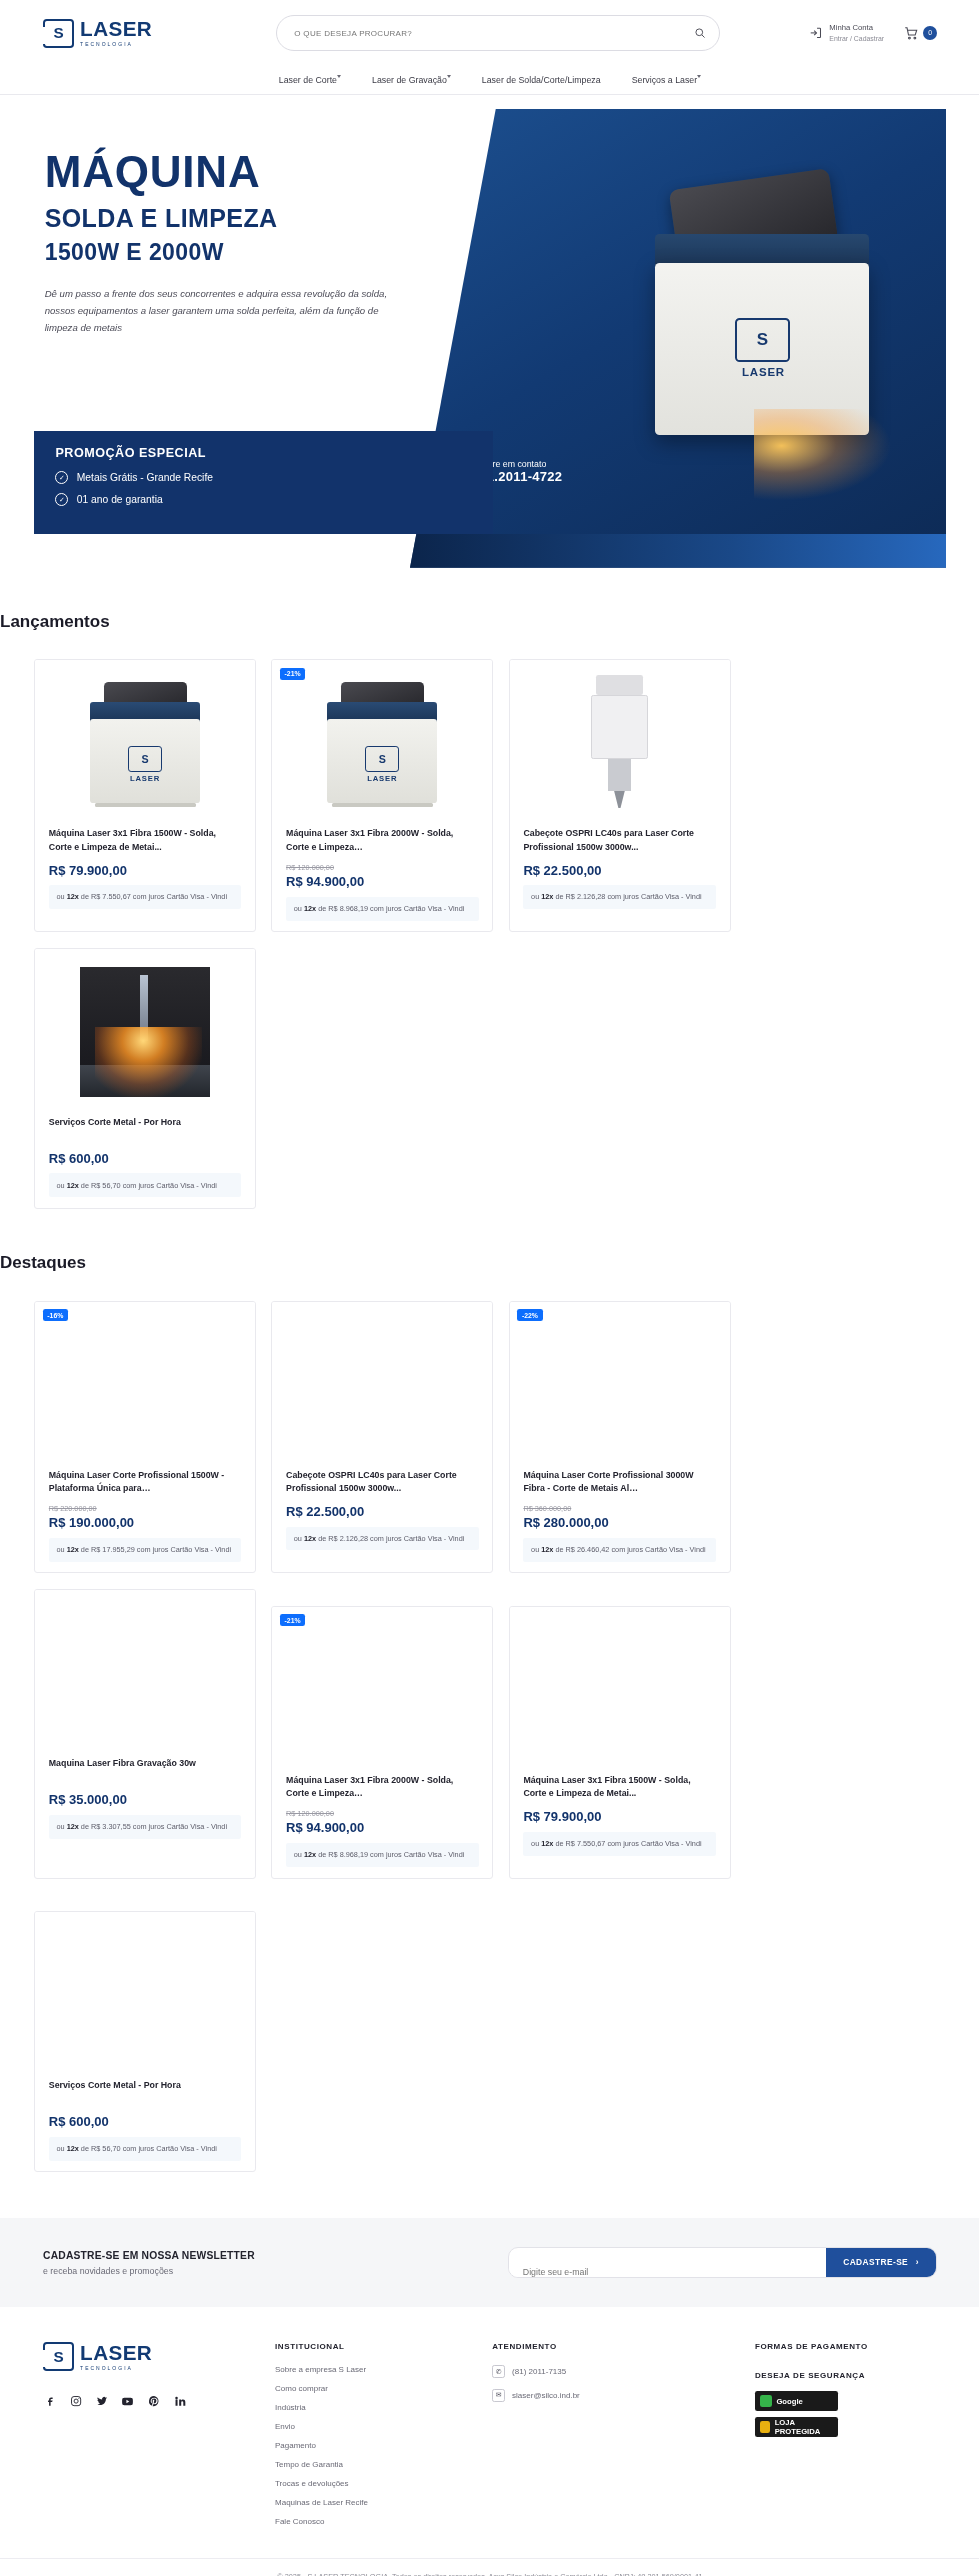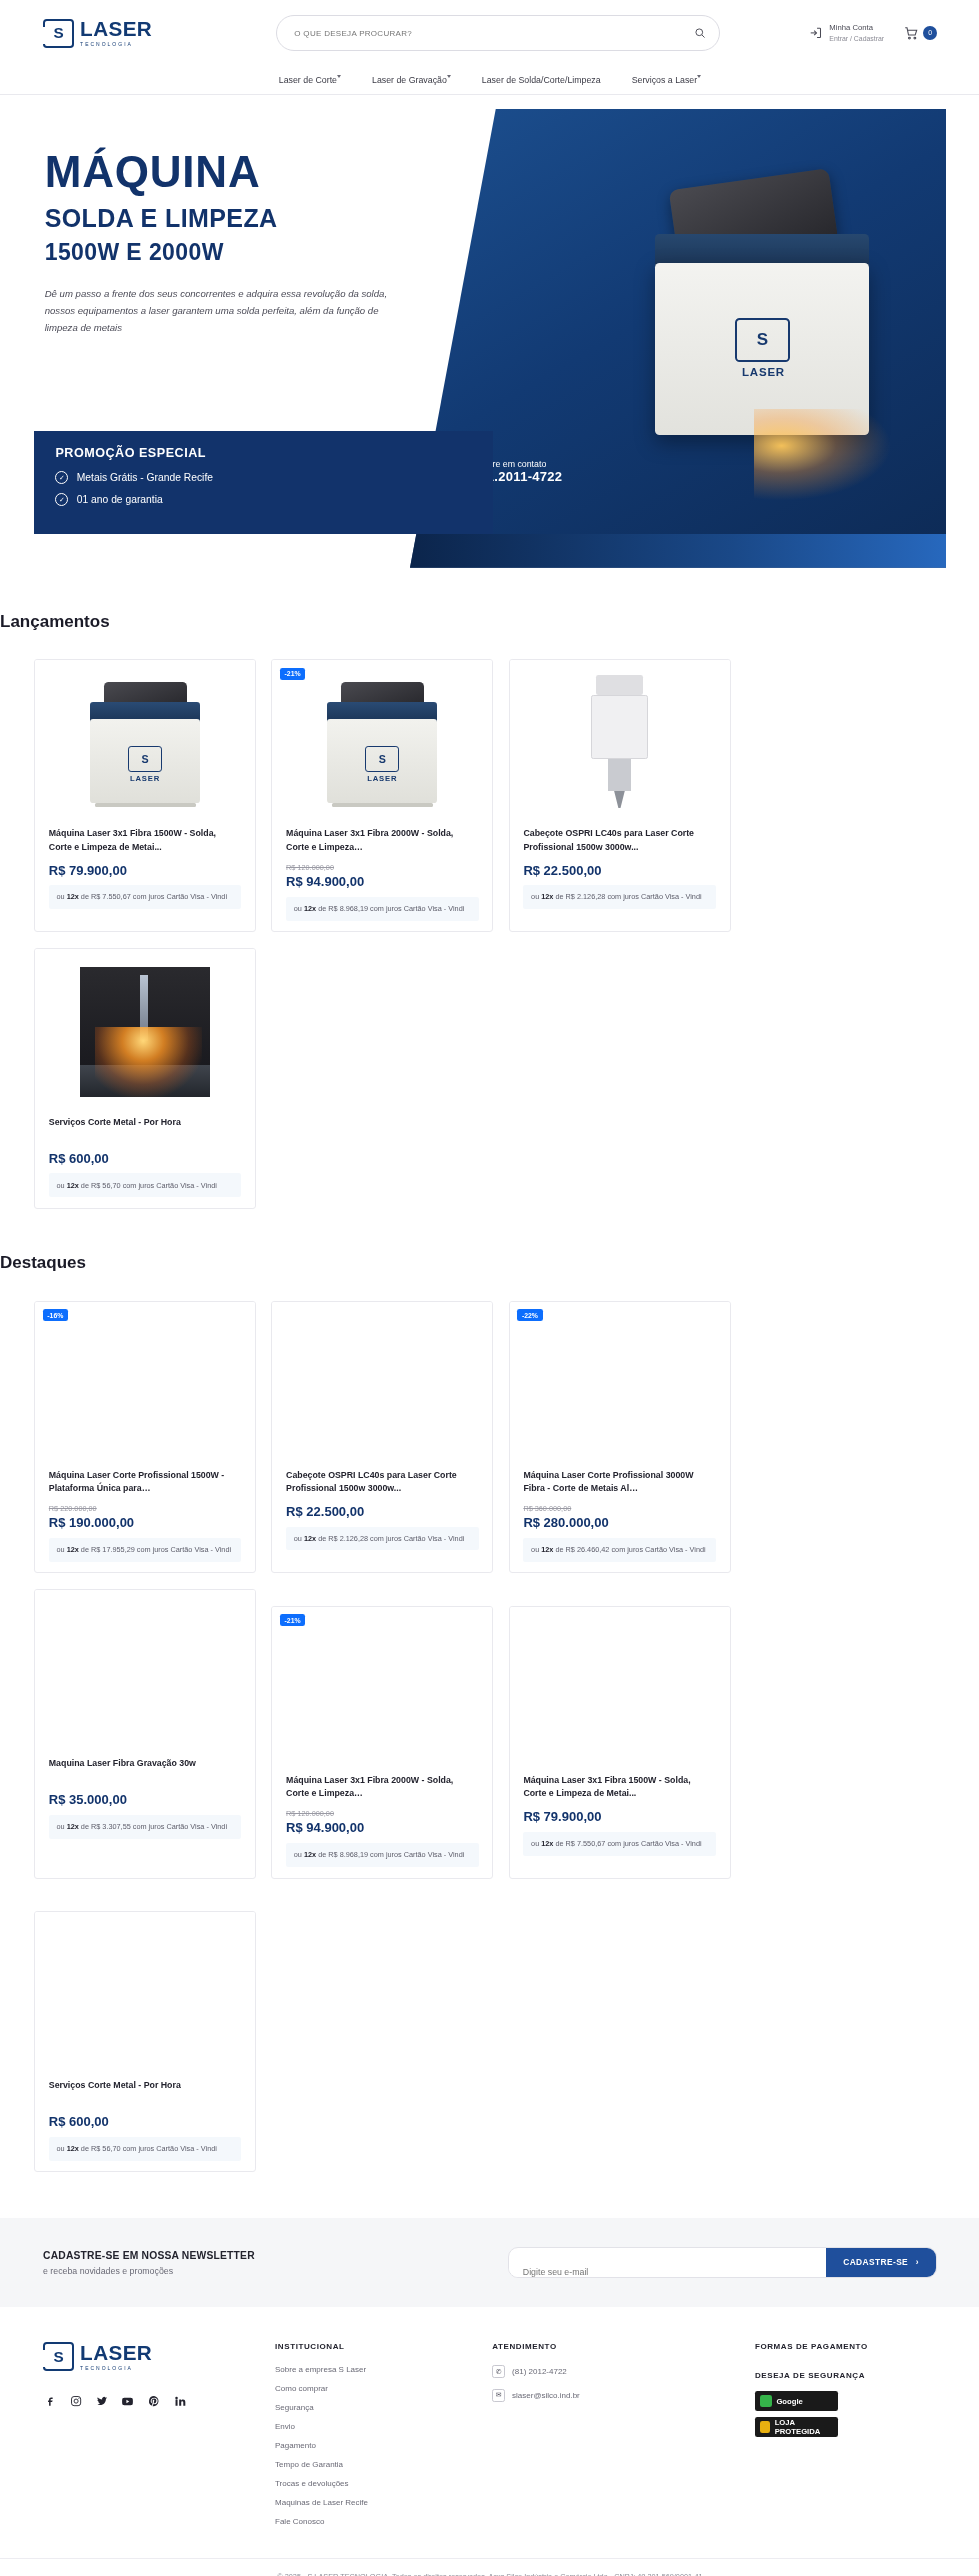--- a/index.html
+++ b/index.html
@@ -735,34 +735,34 @@
               <path d="M4.98 3.5A2.5 2.5 0 1 0 5 8.5a2.5 2.5 0 0 0 0-5zM3 9h4v12H3V9zm7 0h3.8v1.7h.1c.5-1 1.8-2 3.7-2 4 0 4.7 2.5 4.7 5.8V21h-4v-5.5c0-1.3 0-3-1.9-3s-2.2 1.4-2.2 2.9V21h-4V9z"></path>
             </svg>
         </span>
       </div>
     </div>
 
     <div style="width:176px;">
       <div class="f-col-title">INSTITUCIONAL</div>
       <div class="f-link">Sobre a empresa S Laser</div>
       <div class="f-link">Como comprar</div>
-      <div class="f-link">Segurança</div>
+      <div class="f-link">Indústria</div>
       <div class="f-link">Envio</div>
       <div class="f-link">Pagamento</div>
       <div class="f-link">Tempo de Garantia</div>
       <div class="f-link">Trocas e devoluções</div>
       <div class="f-link">Maquinas de Laser Recife</div>
       <div class="f-link">Fale Conosco</div>
     </div>
 
     <div style="width:222px;">
       <div class="f-col-title">ATENDIMENTO</div>
       <div class="f-contact">
         <span class="f-ico">✆</span>
-        <span>(81) 2012-4722</span>
+        <span>(81) 2011-7135</span>
       </div>
       <div class="f-contact">
         <span class="f-ico">✉</span>
         <span>slaser@silco.ind.br</span>
       </div>
     </div>
 
     <div style="width:184px;">
       <div class="pay-title">FORMAS DE PAGAMENTO</div>
       <div class="seal-title">DESEJA DE SEGURANÇA</div>

